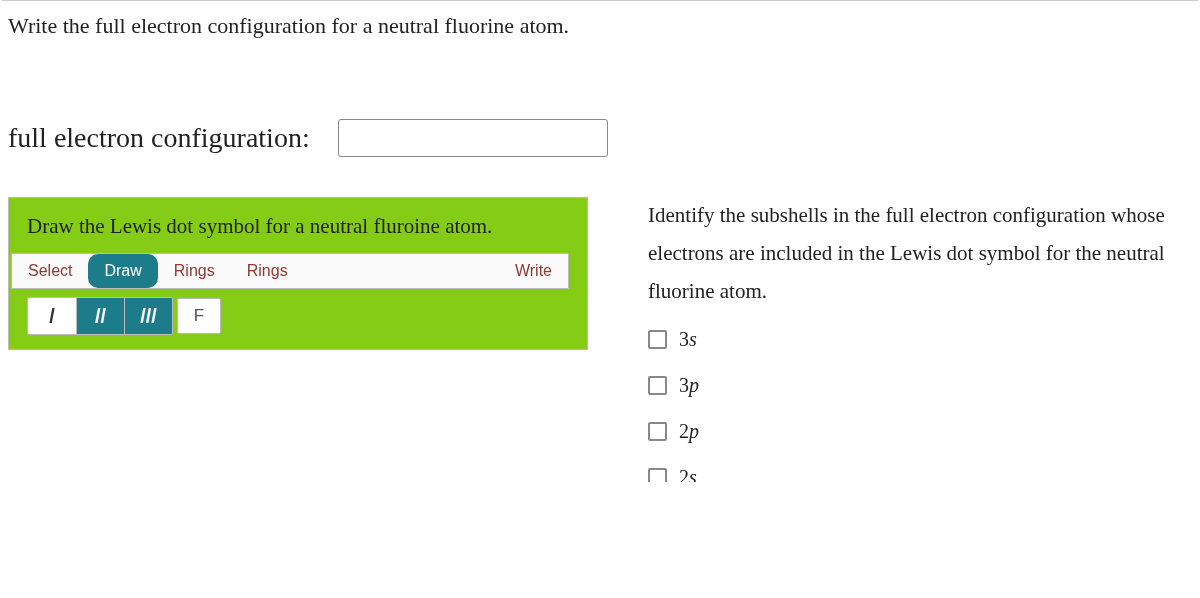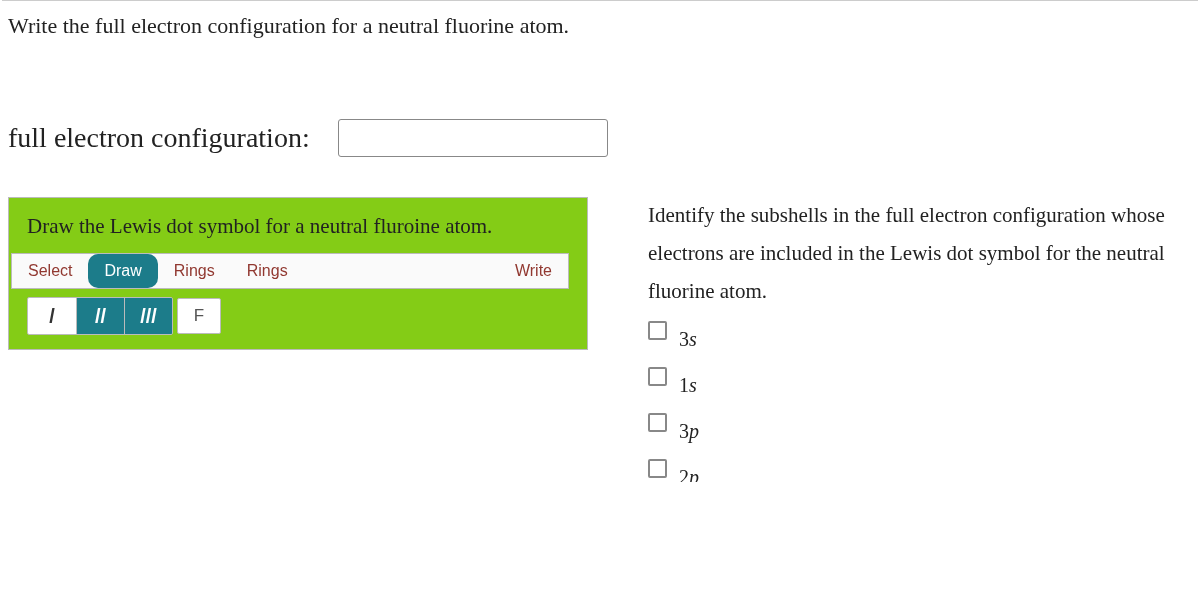--- a/index.html
+++ b/index.html
@@ -123,20 +123,21 @@
   .right-question {
     width: 540px;
     font-size: 21px;
     line-height: 1.8;
   }
   .check-list {
     margin-top: 6px;
   }
   .check-row {
     display: flex;
+    align-items: center;
     gap: 12px;
     padding: 5px 0;
   }
   .check-box {
     width: 19px;
     height: 19px;
     border: 2px solid #888;
     border-radius: 2px;
     cursor: pointer;
     flex-shrink: 0;
@@ -185,24 +186,20 @@
 
     <div class="right-question">
       <div>Identify the subshells in the full electron configuration whose electrons are included in the Lewis dot symbol for the neutral fluorine atom.</div>
       <div class="check-list">
         <div class="check-row">
           <div class="check-box"></div>
           <span class="subshell"><span class="num">3</span><span class="orb">s</span></span>
         </div>
         <div class="check-row">
           <div class="check-box"></div>
-          <span class="subshell"><span class="num">1</span><span class="orb">s</span></span>
-        </div>
-        <div class="check-row">
-          <div class="check-box"></div>
           <span class="subshell"><span class="num">3</span><span class="orb">p</span></span>
         </div>
         <div class="check-row">
           <div class="check-box"></div>
           <span class="subshell"><span class="num">2</span><span class="orb">p</span></span>
         </div>
         <div class="check-row">
           <div class="check-box"></div>
           <span class="subshell"><span class="num">2</span><span class="orb">s</span></span>
         </div>

